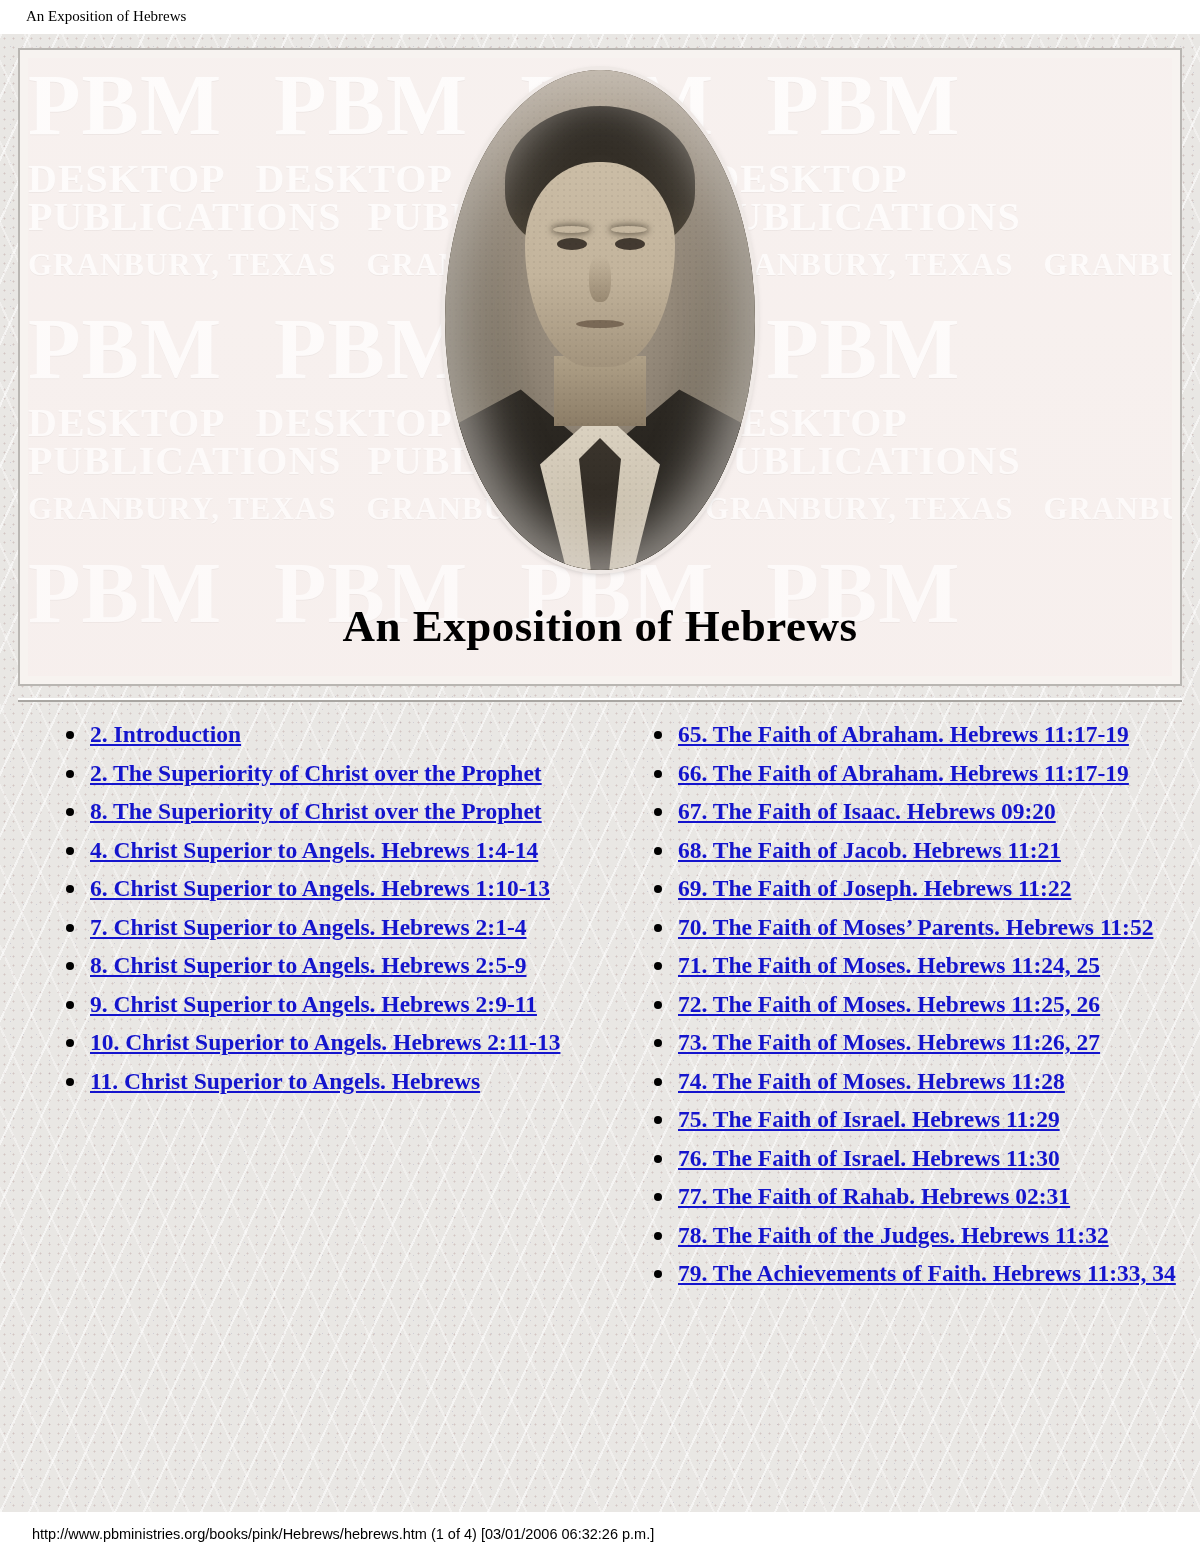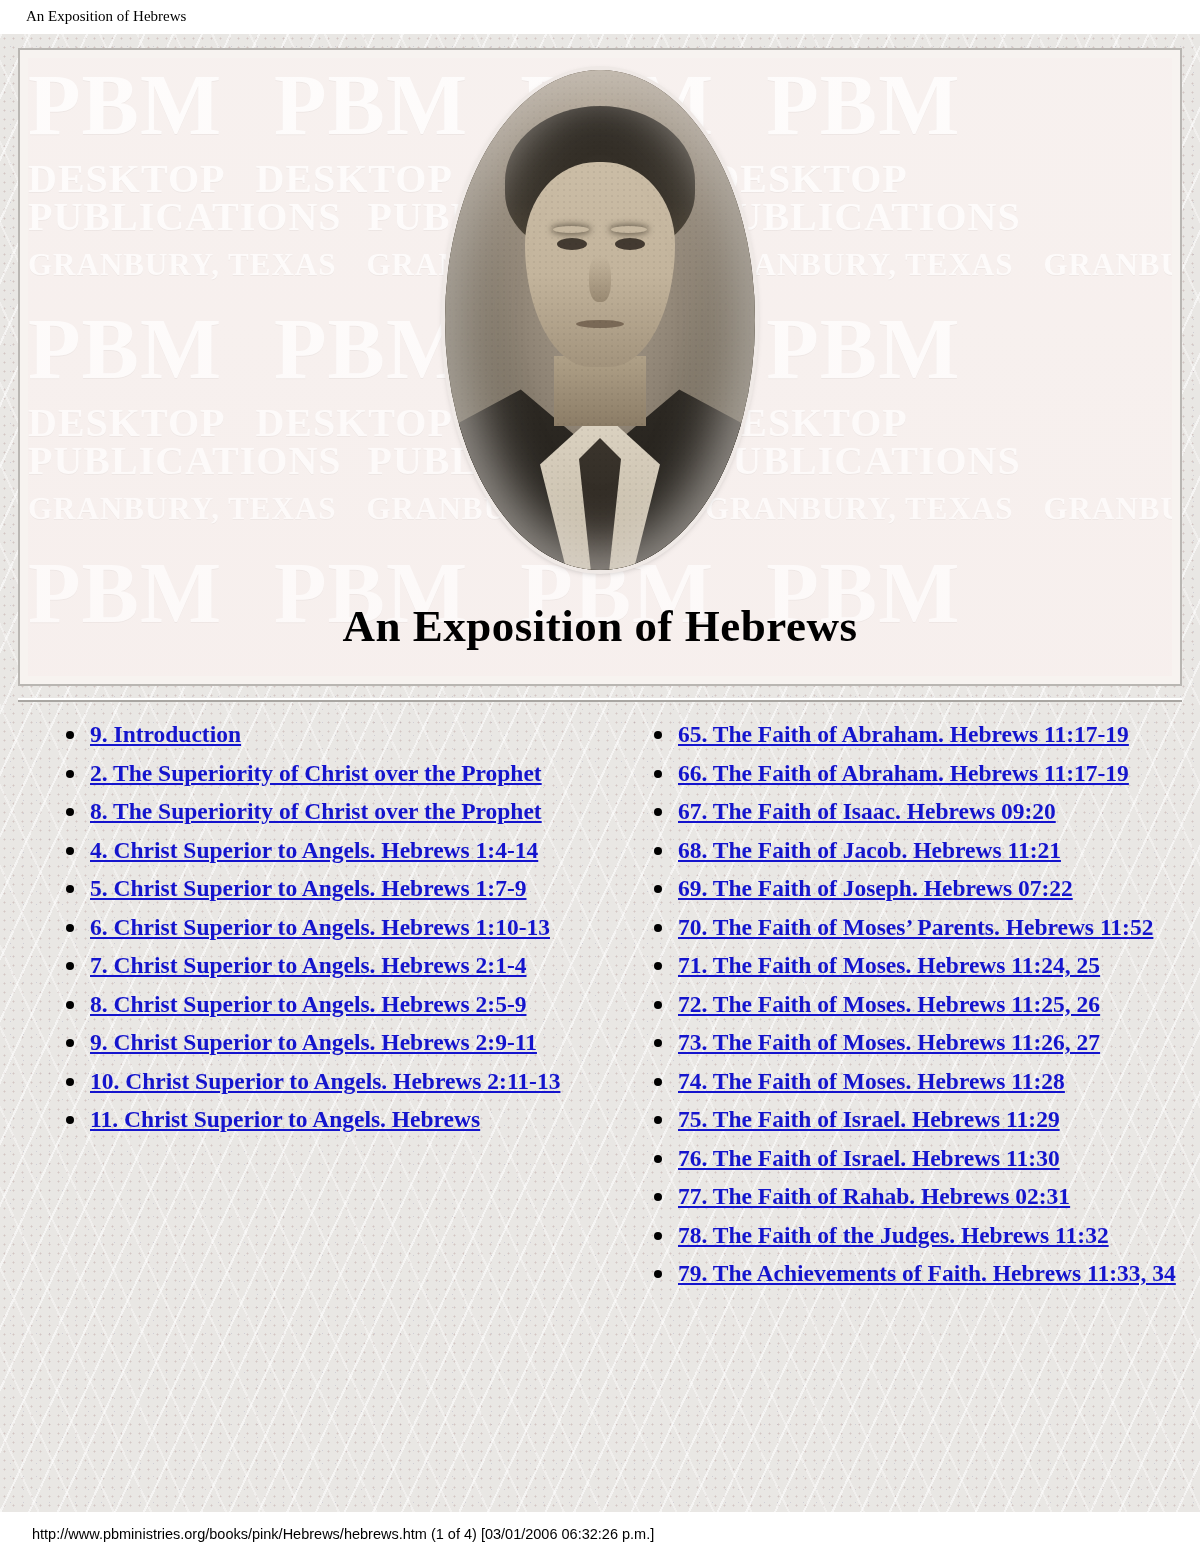--- a/index.html
+++ b/index.html
@@ -397,40 +397,39 @@
 
       <div class="banner-title">An Exposition of Hebrews</div>
     </div>
   </div>
 
   <div class="rule"></div>
 
   <div class="columns">
     <div class="col left">
       <ul class="toc">
-        <li><a href="#">9. Introduction</a></li>
+        <li><a href="#">2. Introduction</a></li>
         <li><a href="#">2. The Superiority of Christ over the Prophet</a></li>
         <li><a href="#">8. The Superiority of Christ over the Prophet</a></li>
         <li><a href="#">4. Christ Superior to Angels. Hebrews 1:4-14</a></li>
-        <li><a href="#">5. Christ Superior to Angels. Hebrews 1:7-9</a></li>
         <li><a href="#">6. Christ Superior to Angels. Hebrews 1:10-13</a></li>
         <li><a href="#">7. Christ Superior to Angels. Hebrews 2:1-4</a></li>
         <li><a href="#">8. Christ Superior to Angels. Hebrews 2:5-9</a></li>
         <li><a href="#">9. Christ Superior to Angels. Hebrews 2:9-11</a></li>
         <li><a href="#">10. Christ Superior to Angels. Hebrews 2:11-13</a></li>
         <li><a href="#">11. Christ Superior to Angels. Hebrews</a></li>
       </ul>
     </div>
     <div class="col right">
       <ul class="toc">
         <li><a href="#">65. The Faith of Abraham. Hebrews 11:17-19</a></li>
         <li><a href="#">66. The Faith of Abraham. Hebrews 11:17-19</a></li>
         <li><a href="#">67. The Faith of Isaac. Hebrews 09:20</a></li>
         <li><a href="#">68. The Faith of Jacob. Hebrews 11:21</a></li>
-        <li><a href="#">69. The Faith of Joseph. Hebrews 07:22</a></li>
+        <li><a href="#">69. The Faith of Joseph. Hebrews 11:22</a></li>
         <li><a href="#">70. The Faith of Moses’ Parents. Hebrews 11:52</a></li>
         <li><a href="#">71. The Faith of Moses. Hebrews 11:24, 25</a></li>
         <li><a href="#">72. The Faith of Moses. Hebrews 11:25, 26</a></li>
         <li><a href="#">73. The Faith of Moses. Hebrews 11:26, 27</a></li>
         <li><a href="#">74. The Faith of Moses. Hebrews 11:28</a></li>
         <li><a href="#">75. The Faith of Israel. Hebrews 11:29</a></li>
         <li><a href="#">76. The Faith of Israel. Hebrews 11:30</a></li>
         <li><a href="#">77. The Faith of Rahab. Hebrews 02:31</a></li>
         <li><a href="#">78. The Faith of the Judges. Hebrews 11:32</a></li>
         <li><a href="#">79. The Achievements of Faith. Hebrews 11:33, 34</a></li>

